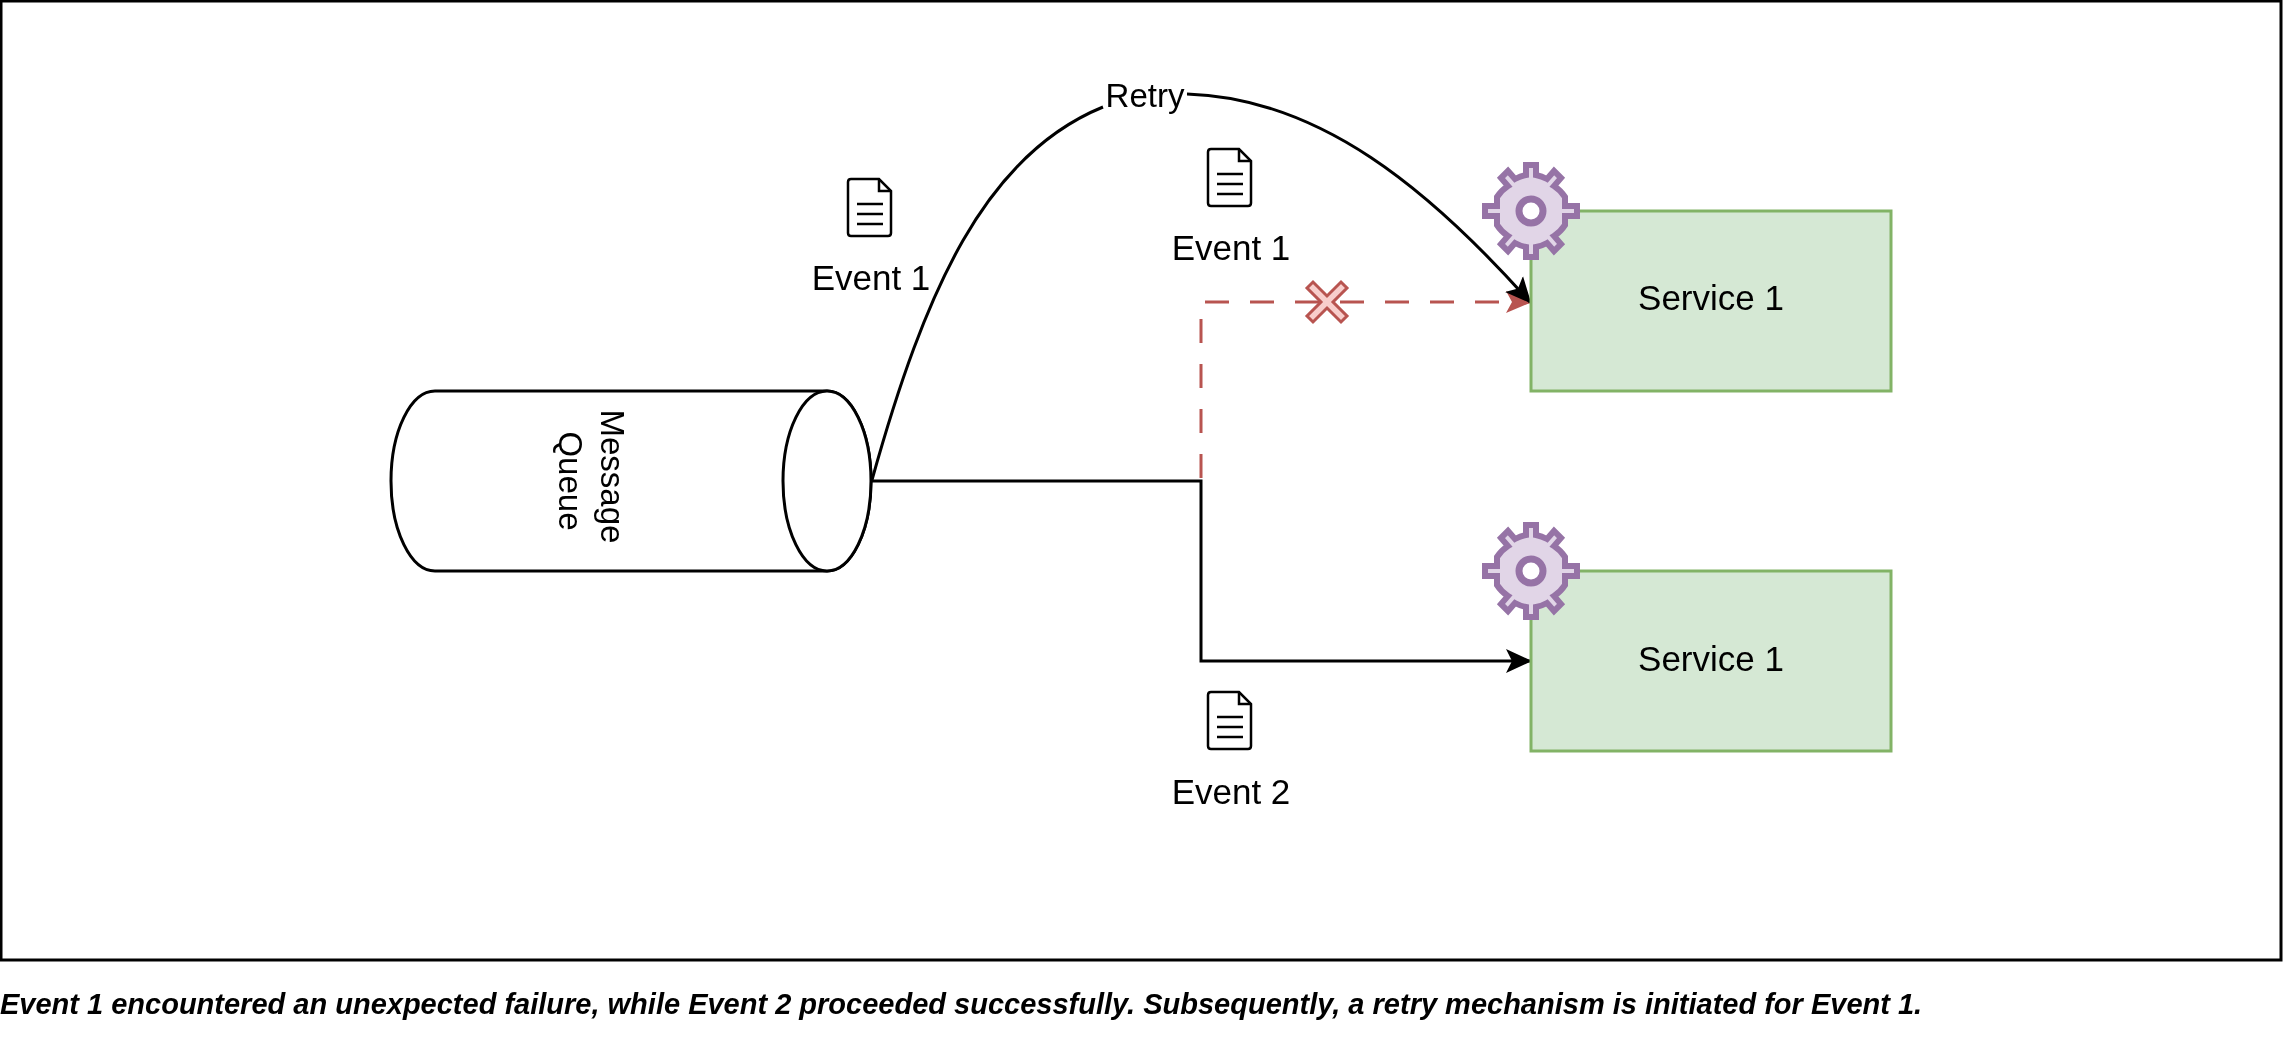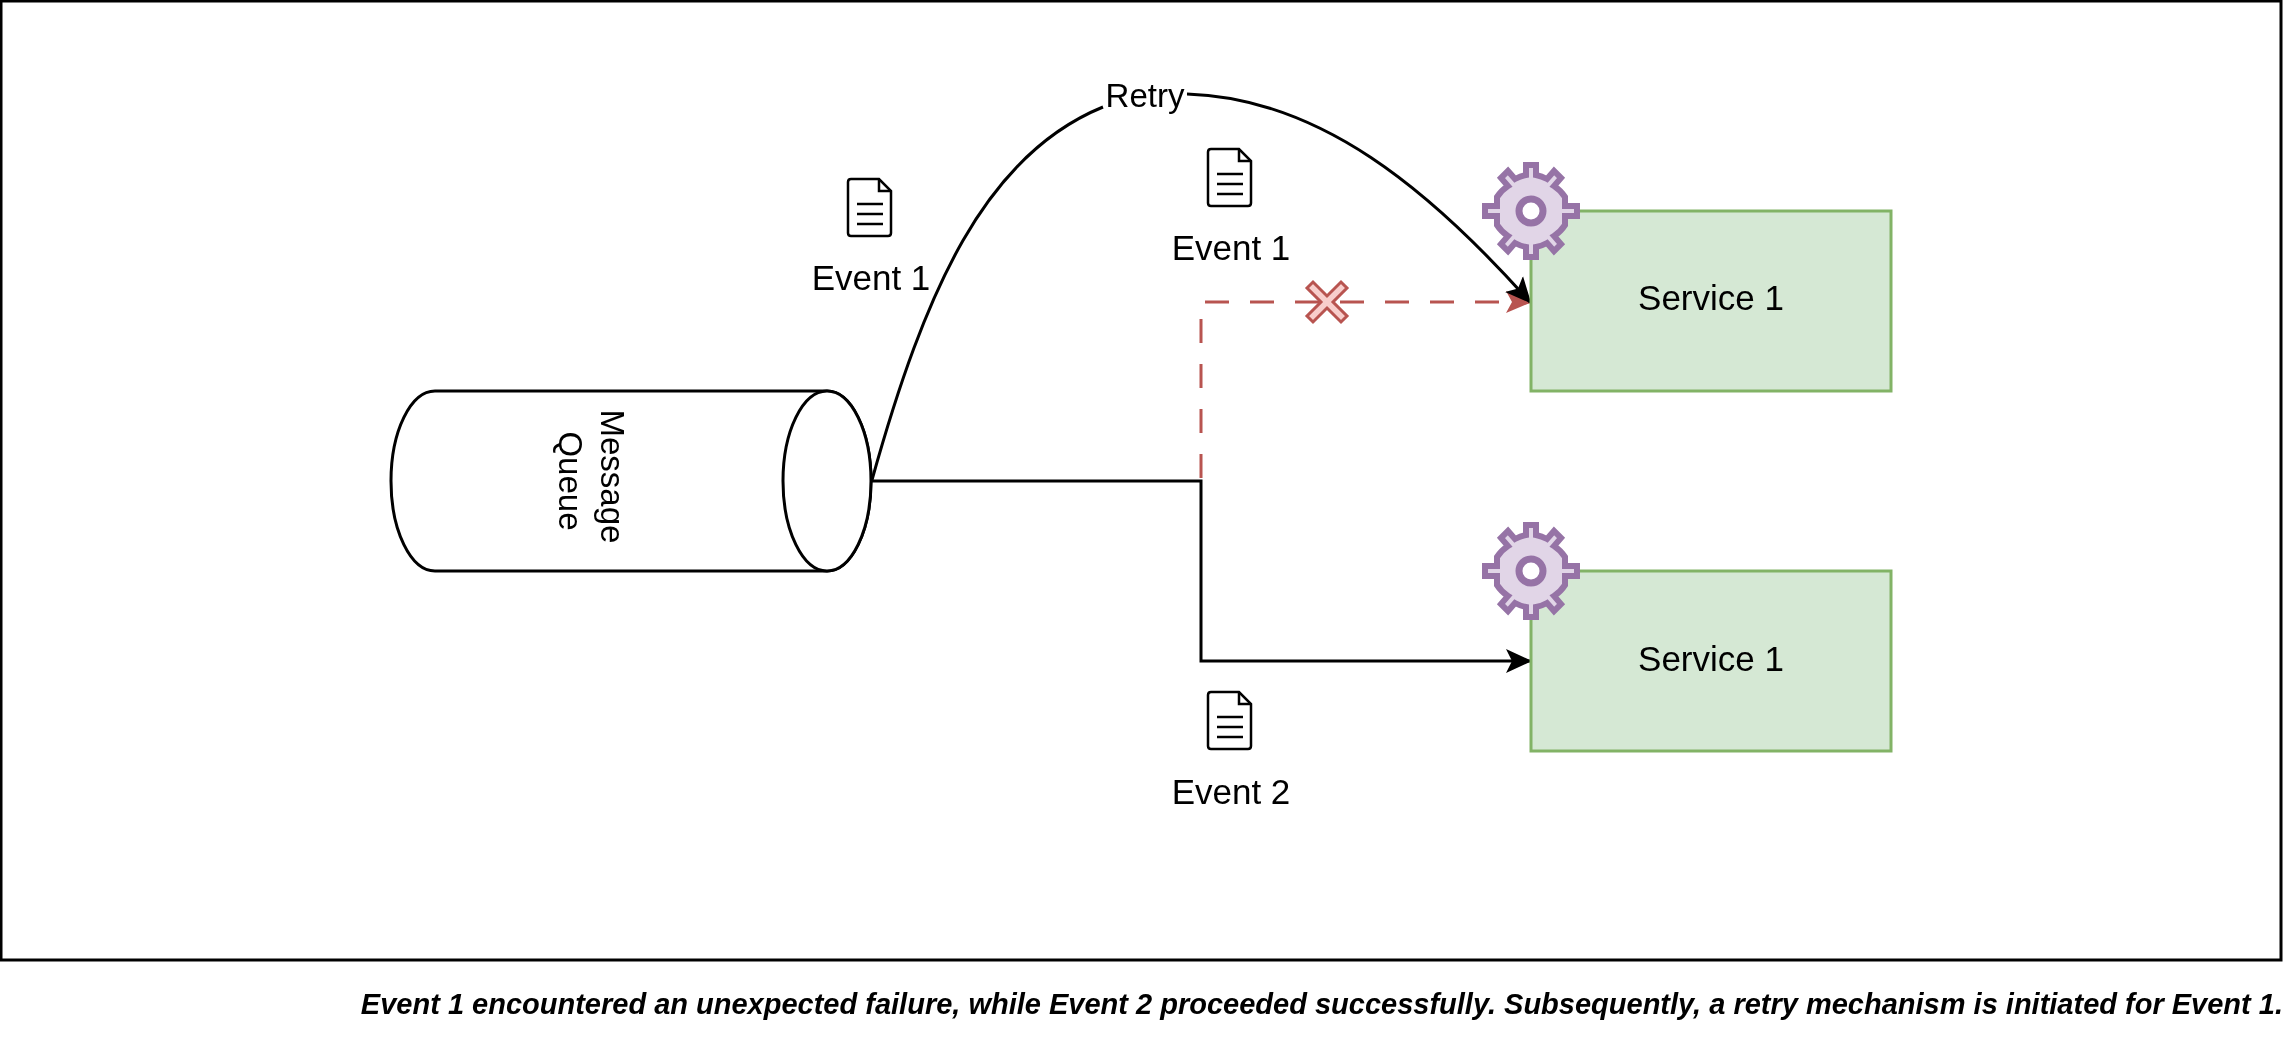--- a/index.html
+++ b/index.html
@@ -1,20 +1,20 @@
 <!DOCTYPE html>
 <html><head>
   <meta charset="utf-8">
   <style>
     html, body { margin: 0; padding: 0; background: #ffffff; }
     body { width: 2283px; height: 1047px; position: relative; overflow: hidden;
            font-family: "Liberation Sans", sans-serif; }
     #diagram { position: absolute; left: 0; top: 0; }
     .lbl { font-family: "Liberation Sans", sans-serif; fill: #000; }
-    .caption { position: absolute; left: 0; top: 988px; width: 2283px; text-align: right;
+    .caption { position: absolute; left: 0; top: 988px; width: 2283px; text-align: left;
                font-family: "Liberation Sans", sans-serif; font-weight: bold; font-style: italic;
                font-size: 29px; color: #000; }
   </style>
 </head>
 <body>
 
 <svg id="diagram" width="2283" height="1047" viewBox="0 0 2283 1047" xmlns="http://www.w3.org/2000/svg">
   <defs>
     <marker id="arrow-black" markerWidth="12" markerHeight="12" refX="10" refY="6" orient="auto" markerUnits="userSpaceOnUse" viewBox="0 0 12 12">
       <path d="M0,0 L12,6 L0,12 L3,6 Z" fill="#000"></path>

